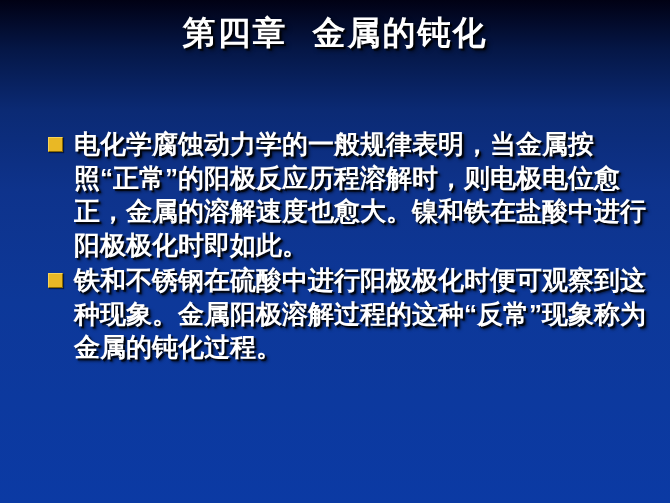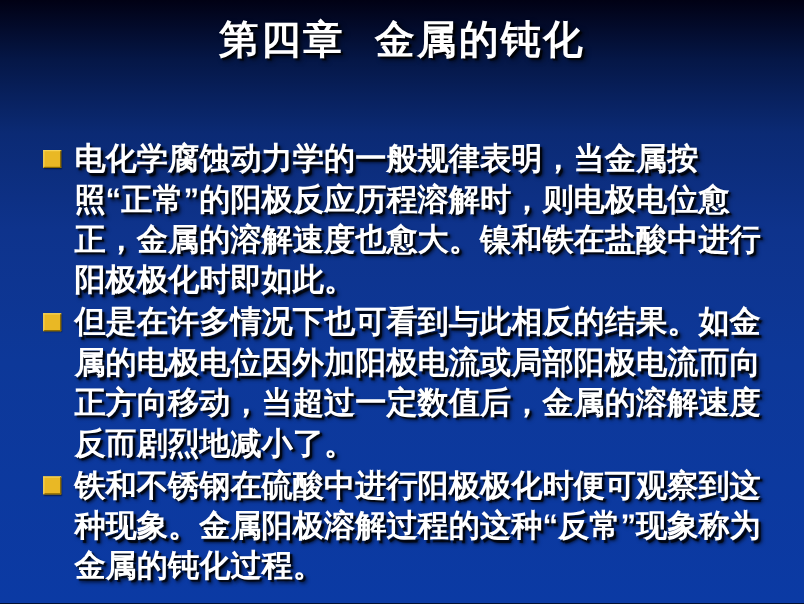--- a/index.html
+++ b/index.html
@@ -50,21 +50,21 @@
     line-height: 38px;
     text-shadow: 2px 2px 1px rgba(0,0,0,0.85), 3px 3px 4px rgba(0,0,0,0.6);
     white-space: nowrap;
   }
   .bullets {
     position: absolute;
     top: 116px;
     left: 36px;
     width: 606px;
     list-style: none;
-    margin: 0;
+    margin: 12px;
     padding: 0;
   }
   .bullet-item {
     display: flex;
     align-items: flex-start;
     margin-bottom: 2px;
   }
   .bullet-square {
     flex: 0 0 auto;
     width: 13px;
@@ -97,21 +97,17 @@
     <div class="title-cn">第四章 金属的钝化</div>
   </div>
 
   <ul class="bullets">
     <li class="bullet-item">
       <span class="bullet-square"></span>
       <span class="bullet-text">电化学腐蚀动力学的一般规律表明，当金属按照“正常”的阳极反应历程溶解时，则电极电位愈正，金属的溶解速度也愈大。镍和铁在盐酸中进行阳极极化时即如此。</span>
     </li>
     <li class="bullet-item">
       <span class="bullet-square"></span>
-      <span class="bullet-text">但是在许多情况下也可看到与此相反的结果。如金属的电极电位因外加阳极电流或局部阳极电流而向正方向移动，当超过一定数值后，金属的溶解速度反而剧烈地减小了。</span>
-    </li>
-    <li class="bullet-item">
-      <span class="bullet-square"></span>
       <span class="bullet-text">铁和不锈钢在硫酸中进行阳极极化时便可观察到这种现象。金属阳极溶解过程的这种“反常”现象称为金属的钝化过程。</span>
     </li>
   </ul>
 
 </div>
 
 </body></html>

